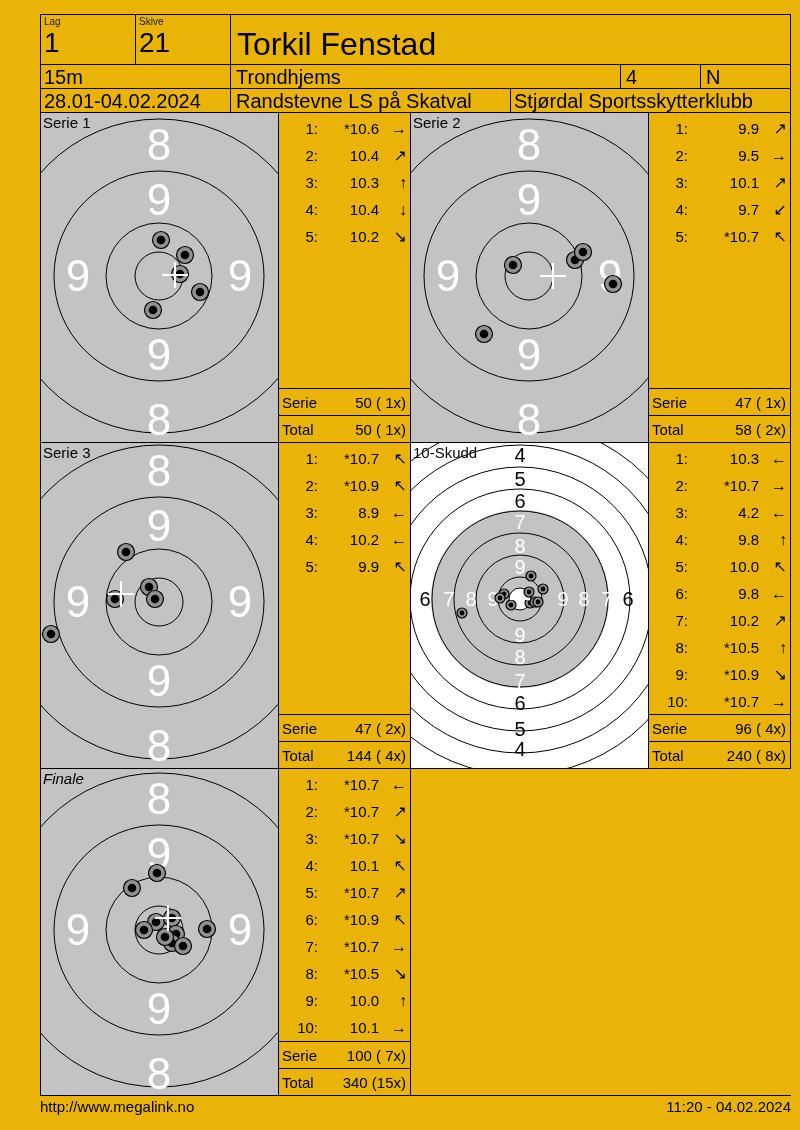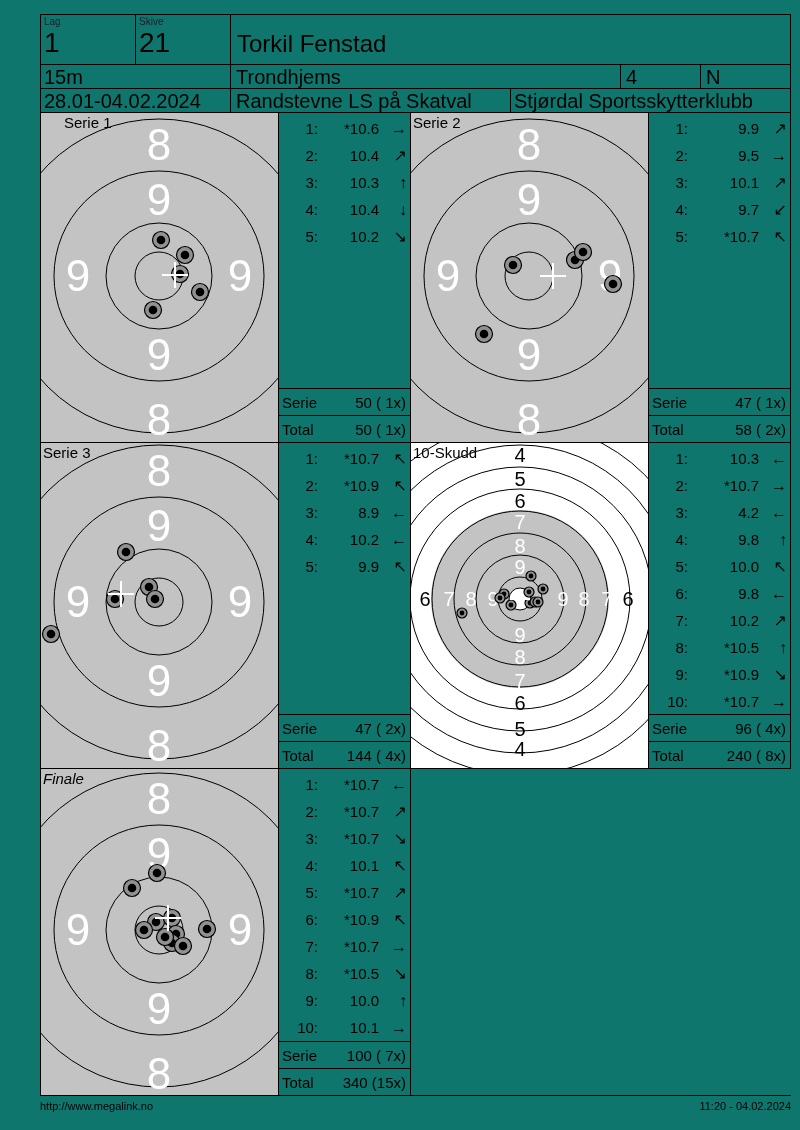--- a/index.html
+++ b/index.html
@@ -1,33 +1,33 @@
 <!DOCTYPE html>
 <html><head>
 <meta charset="utf-8">
 <style>
   html,body{margin:0;padding:0;background:#fff;}
-  .page{position:relative;width:800px;height:1130px;background:#0f766e;overflow:hidden;
+  .page{position:relative;width:800px;height:1130px;background:#eab308;overflow:hidden;
         font-family:"Liberation Sans",sans-serif;color:#000;}
   .hl{position:absolute;height:1px;background:#000;}
   .vl{position:absolute;width:1px;background:#000;}
   .cell-label{font-size:10px;line-height:11px;color:#1c1c2e;}
   .cell-big{font-size:28px;line-height:32px;}
-  .hdr-name{position:absolute;font-size:24px;line-height:30px;}
+  .hdr-name{position:absolute;font-size:32px;line-height:30px;}
   .hdr-txt{position:absolute;font-size:20px;line-height:22px;}
   .tgt{position:absolute;display:block;}
   .ttl{position:absolute;font-size:15px;line-height:17px;}
   .shots{position:absolute;}
   .srow{display:flex;align-items:center;height:27px;padding-right:3px;font-size:15px;}
   .sn{width:40px;text-align:right;}
   .sv{flex:1;text-align:right;padding-right:2px;}
   .sa{width:26px;text-align:right;font-size:16px;}
   .trow{position:absolute;height:26px;display:flex;justify-content:space-between;
         align-items:center;padding:0 4px;font-size:15px;box-sizing:border-box;}
-  .foot{position:absolute;left:40px;width:751px;font-size:11px;line-height:13px;}
+  .foot{position:absolute;left:40px;width:751px;font-size:15px;line-height:13px;}
 </style>
 </head>
 <body>
 
 <div class="page">
 
   <div style="position:absolute;left:44px;top:16px;width:88px;">
     <div class="cell-label">Lag</div>
     <div class="cell-big">1</div>
   </div>
@@ -64,21 +64,21 @@
       <circle cx="145" cy="143" r="4.3" fill="#000000"></circle>
       <circle cx="140" cy="162" r="8.5" fill="#919191" stroke="#000000" stroke-width="1.2"></circle>
       <circle cx="140" cy="162" r="4.3" fill="#000000"></circle>
       <circle cx="160" cy="180" r="8.5" fill="#919191" stroke="#000000" stroke-width="1.2"></circle>
       <circle cx="160" cy="180" r="4.3" fill="#000000"></circle>
       <circle cx="113" cy="198" r="8.5" fill="#919191" stroke="#000000" stroke-width="1.2"></circle>
       <circle cx="113" cy="198" r="4.3" fill="#000000"></circle>
       <line x1="122" y1="163" x2="148" y2="163" stroke="#ffffff" stroke-width="2"></line>
       <line x1="135" y1="150" x2="135" y2="176" stroke="#ffffff" stroke-width="2"></line>
     </svg>
-  <div class="ttl" style="left:43px;top:114px;margin-left:21px;">Serie 1</div>
+  <div class="ttl" style="left:43px;top:114px;">Serie 1</div>
   <div class="shots" style="left:278px;top:115px;width:132px;">
       <div class="srow">
         <span class="sn">1:</span>
         <span class="sv">*10.6</span>
         <span class="sa">→</span>
       </div>
       <div class="srow">
         <span class="sn">2:</span>
         <span class="sv">10.4</span>
         <span class="sa">↗</span>

